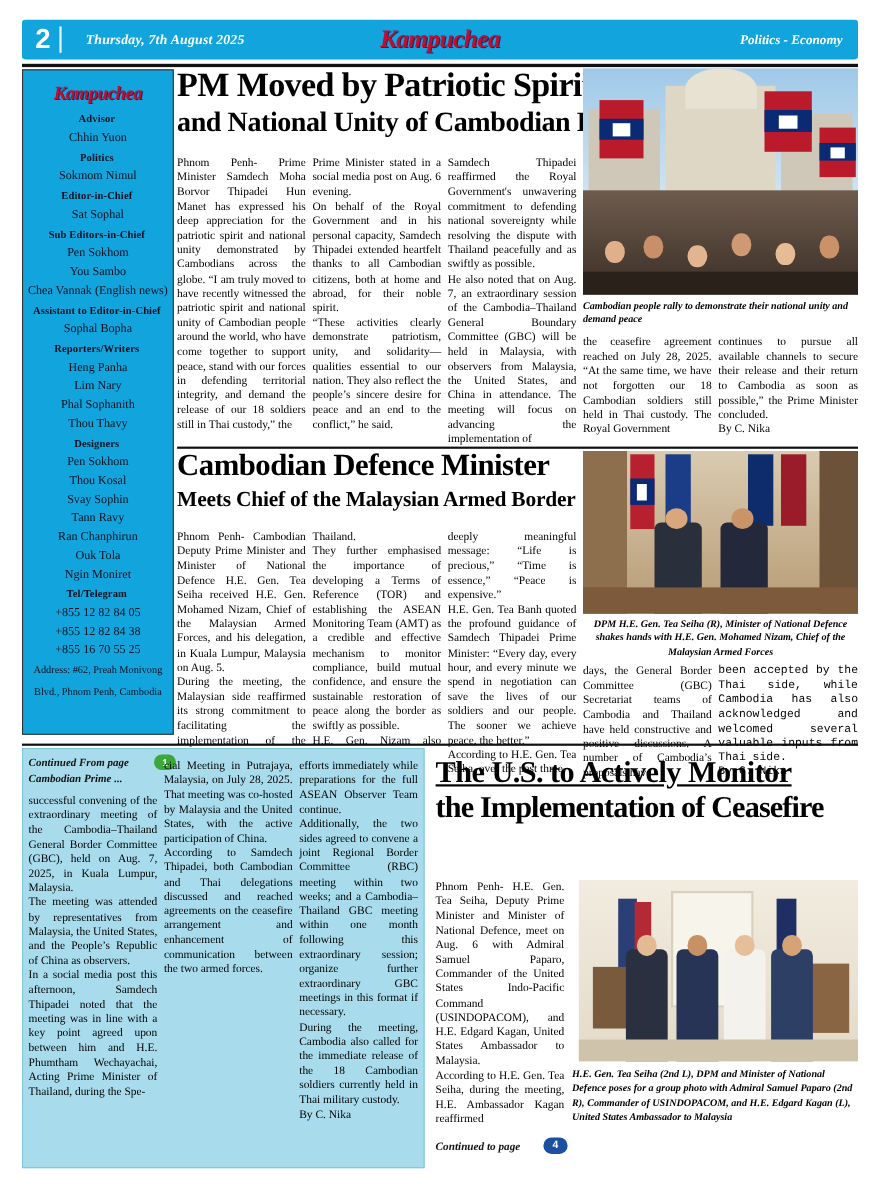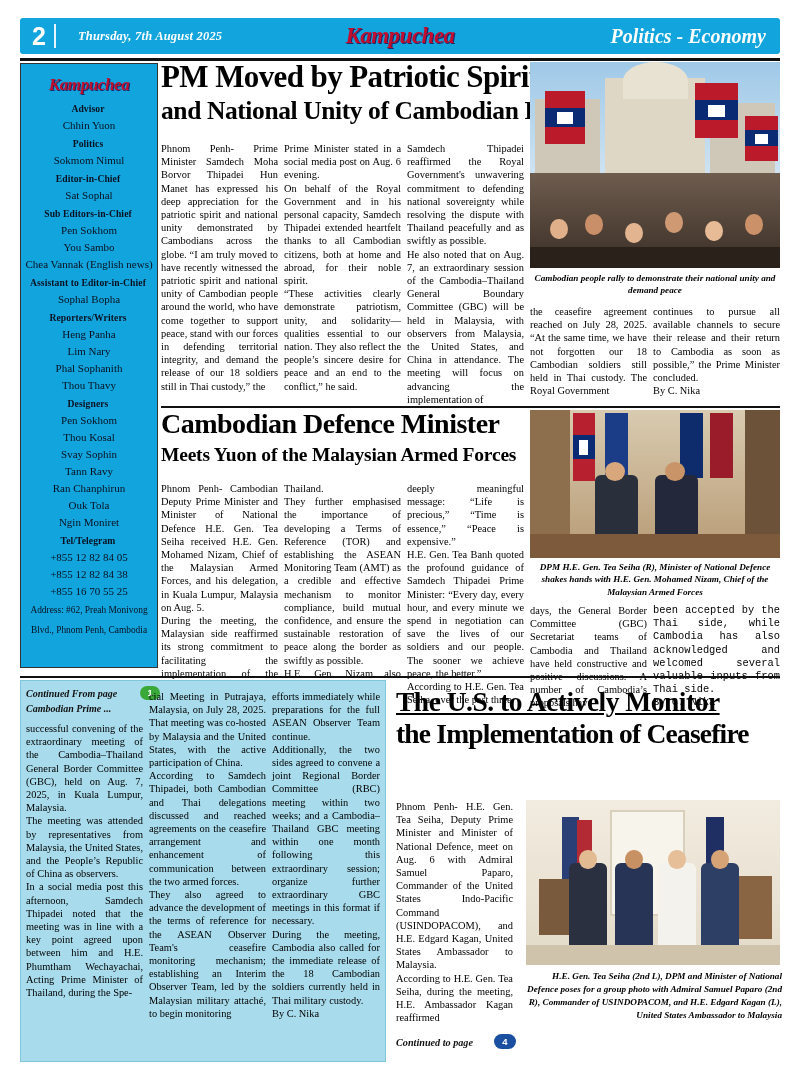--- a/index.html
+++ b/index.html
@@ -11,21 +11,21 @@
           border-radius:3px;display:flex;align-items:center;}
   .topbar .pagenum{font-family:"Liberation Sans",sans-serif;font-weight:bold;font-size:25px;color:#fff;
           padding:0 8px 0 12px;line-height:1;}
   .topbar .vline{width:2px;height:24px;background:#ffffff;opacity:.9;}
   .topbar .date{font-family:"Liberation Serif",serif;font-style:italic;font-weight:bold;font-size:12.5px;
           color:#ffffff;padding-left:22px;letter-spacing:.2px;}
   .topbar .brand{position:absolute;left:0;right:0;text-align:center;font-family:"Liberation Serif",serif;
           font-weight:bold;font-style:italic;font-size:23px;color:#c20e2e;
           text-shadow:1px 1px 0 #1b2a6b;letter-spacing:-.5px;}
   .topbar .section{margin-left:auto;padding-right:14px;font-family:"Liberation Serif",serif;font-style:italic;
-          font-weight:bold;font-size:20px;color:#ffffff;}
+          font-weight:bold;font-size:12px;color:#ffffff;}
 
   .rulebar{position:absolute;left:20px;top:58px;width:760px;height:3px;background:#111;}
 
   
   .sidebar{position:absolute;left:20px;top:63px;width:138px;height:605px;background:#12a5dd;
            border:1px solid #333;box-sizing:border-box;text-align:center;padding:6px 3px 6px 3px;}
   .sidebar .sbrand{font-family:"Liberation Serif",serif;font-weight:bold;font-style:italic;font-size:17px;
            color:#c20e2e;text-shadow:1px 1px 0 #1b2a6b;margin:5px 0 8px 0;letter-spacing:-.4px;}
   .sidebar .role{font-family:"Liberation Serif",serif;font-weight:bold;font-size:9.6px;color:#0a1020;
            margin:7px 2px 4px 0;letter-spacing:.1px;}
@@ -43,21 +43,21 @@
        letter-spacing:-.6px;white-space:nowrap;}
   .a1-head .l2{font-family:"Liberation Serif",serif;font-weight:bold;font-size:25.5px;line-height:1.1;
        letter-spacing:-.4px;margin-top:5px;white-space:nowrap;}
 
   .a1-c1{position:absolute;left:161px;top:142px;width:117px;}
   .a1-c2{position:absolute;left:284px;top:142px;width:117px;}
   .a1-c3{position:absolute;left:407px;top:142px;width:117px;}
 
   .a1-photo{position:absolute;left:530px;top:62px;width:250px;height:206px;overflow:hidden;border:0;}
   .a1-cap{position:absolute;left:530px;top:272px;width:250px;font-family:"Liberation Serif",serif;
-       font-weight:bold;font-style:italic;font-size:9.2px;line-height:1.35;text-align:center;}
+       font-weight:bold;font-style:italic;font-size:9.2px;line-height:1.35;}
   .a1-c4{position:absolute;left:530px;top:305px;width:117px;}
   .a1-c5{position:absolute;left:653px;top:305px;width:127px;}
 
   .rule2{position:absolute;left:161px;top:406px;width:619px;height:2px;background:#111;}
 
   
   .a2-head{position:absolute;left:161px;top:410px;width:367px;}
   .a2-head .l1{font-family:"Liberation Serif",serif;font-weight:bold;font-size:28px;line-height:1;
        letter-spacing:-.5px;white-space:nowrap;}
   .a2-head .l2{font-family:"Liberation Serif",serif;font-weight:bold;font-size:19.5px;line-height:1.1;
@@ -90,21 +90,21 @@
   
   .a3-head{position:absolute;left:396px;top:688px;width:385px;}
   .a3-head .l1{font-family:"Liberation Serif",serif;font-weight:bold;font-size:27.5px;line-height:1.02;
        letter-spacing:-.5px;white-space:nowrap;text-decoration:underline;}
   .a3-head .l2{font-family:"Liberation Serif",serif;font-weight:bold;font-size:27.5px;line-height:1.02;
        letter-spacing:-.8px;margin-top:4px;white-space:nowrap;}
 
   .a3-c1{position:absolute;left:396px;top:800px;width:117px;}
   .a3-photo{position:absolute;left:526px;top:800px;width:254px;height:165px;overflow:hidden;}
   .a3-cap{position:absolute;left:520px;top:970px;width:262px;font-family:"Liberation Serif",serif;
-       font-weight:bold;font-style:italic;font-size:9.2px;line-height:1.4;text-align:right;}
+       font-weight:bold;font-style:italic;font-size:9.2px;line-height:1.4;text-align:left;}
   .cont2{position:absolute;left:396px;top:1037px;width:160px;font-family:Liberation Serif, serif;
        font-style:italic;font-weight:bold;font-size:10.2px;color:#111;}
   .cont2-badge{position:absolute;left:494px;top:1034px;width:22px;height:15px;border-radius:8px;
        background:#1b4fa0;color:#fff;font-family:"Liberation Sans",sans-serif;font-weight:bold;
        font-size:9.5px;display:flex;align-items:center;justify-content:center;}
 
   
   .ph{position:relative;width:100%;height:100%;}
   .sky{position:absolute;inset:0;background:linear-gradient(#9fc9e8,#cfe3f2 55%,#dfeaf2);}
   .bldg{position:absolute;background:#b9b2a6;}
@@ -228,21 +228,21 @@
   <div class="col a1-c4">the ceasefire agreement reached on July 28, 2025. “At the same time, we have not forgotten our 18 Cambodian soldiers still held in Thai custody. The Royal Government</div>
   <div class="col a1-c5">
       <p>continues to pursue all available channels to secure their release and their return to Cambodia as soon as possible,” the Prime Minister concluded.</p>
       <p>By C. Nika</p>
     </div>
 
   <div class="rule2"></div>
 
   <div class="a2-head">
     <div class="l1">Cambodian Defence Minister</div>
-    <div class="l2">Meets Yuon of the Malaysian Armed Forces</div>
+    <div class="l2">Meets Chief of the Malaysian Armed Border</div>
   </div>
 
   <div class="col a2-c1">
       <p>Phnom Penh- Cambodian Deputy Prime Minister and Minister of National Defence H.E. Gen. Tea Seiha received H.E. Gen. Mohamed Nizam, Chief of the Malaysian Armed Forces, and his delegation, in Kuala Lumpur, Malaysia on Aug. 5.</p>
       <p>During the meeting, the Malaysian side reaffirmed its strong commitment to facilitating the implementation of the ceasefire between Cambodia and</p>
     </div>
   <div class="col a2-c2">
       <p>Thailand.</p>
       <p>They further emphasised the importance of developing a Terms of Reference (TOR) and establishing the ASEAN Monitoring Team (AMT) as a credible and effective mechanism to monitor compliance, build mutual confidence, and ensure the sustainable restoration of peace along the border as swiftly as possible.</p>
       <p>H.E. Gen. Nizam also shared a powerful and</p>
@@ -288,21 +288,20 @@
   </div>
   <div class="cont-badge">1</div>
   <div class="col b-c1">
       <p>successful convening of the extraordinary meeting of the Cambodia–Thailand General Border Committee (GBC), held on Aug. 7, 2025, in Kuala Lumpur, Malaysia.</p>
       <p>The meeting was attended by representatives from Malaysia, the United States, and the People’s Republic of China as observers.</p>
       <p>In a social media post this afternoon, Samdech Thipadei noted that the meeting was in line with a key point agreed upon between him and H.E. Phumtham Wechayachai, Acting Prime Minister of Thailand, during the Spe-</p>
     </div>
   <div class="col b-c2">
       <p>cial Meeting in Putrajaya, Malaysia, on July 28, 2025. That meeting was co-hosted by Malaysia and the United States, with the active participation of China.</p>
       <p>According to Samdech Thipadei, both Cambodian and Thai delegations discussed and reached agreements on the ceasefire arrangement and enhancement of communication between the two armed forces.</p>
-      <p>They also agreed to advance the development of the terms of reference for the ASEAN Observer Team's ceasefire monitoring mechanism; establishing an Interim Observer Team, led by the Malaysian military attaché, to begin monitoring</p>
     </div>
   <div class="col b-c3">
       <p>efforts immediately while preparations for the full ASEAN Observer Team continue.</p>
       <p>Additionally, the two sides agreed to convene a joint Regional Border Committee (RBC) meeting within two weeks; and a Cambodia–Thailand GBC meeting within one month following this extraordinary session; organize further extraordinary GBC meetings in this format if necessary.</p>
       <p>During the meeting, Cambodia also called for the immediate release of the 18 Cambodian soldiers currently held in Thai military custody.</p>
       <p></p>
       <p>By C. Nika</p>
     </div>
 
   <div class="a3-head">

